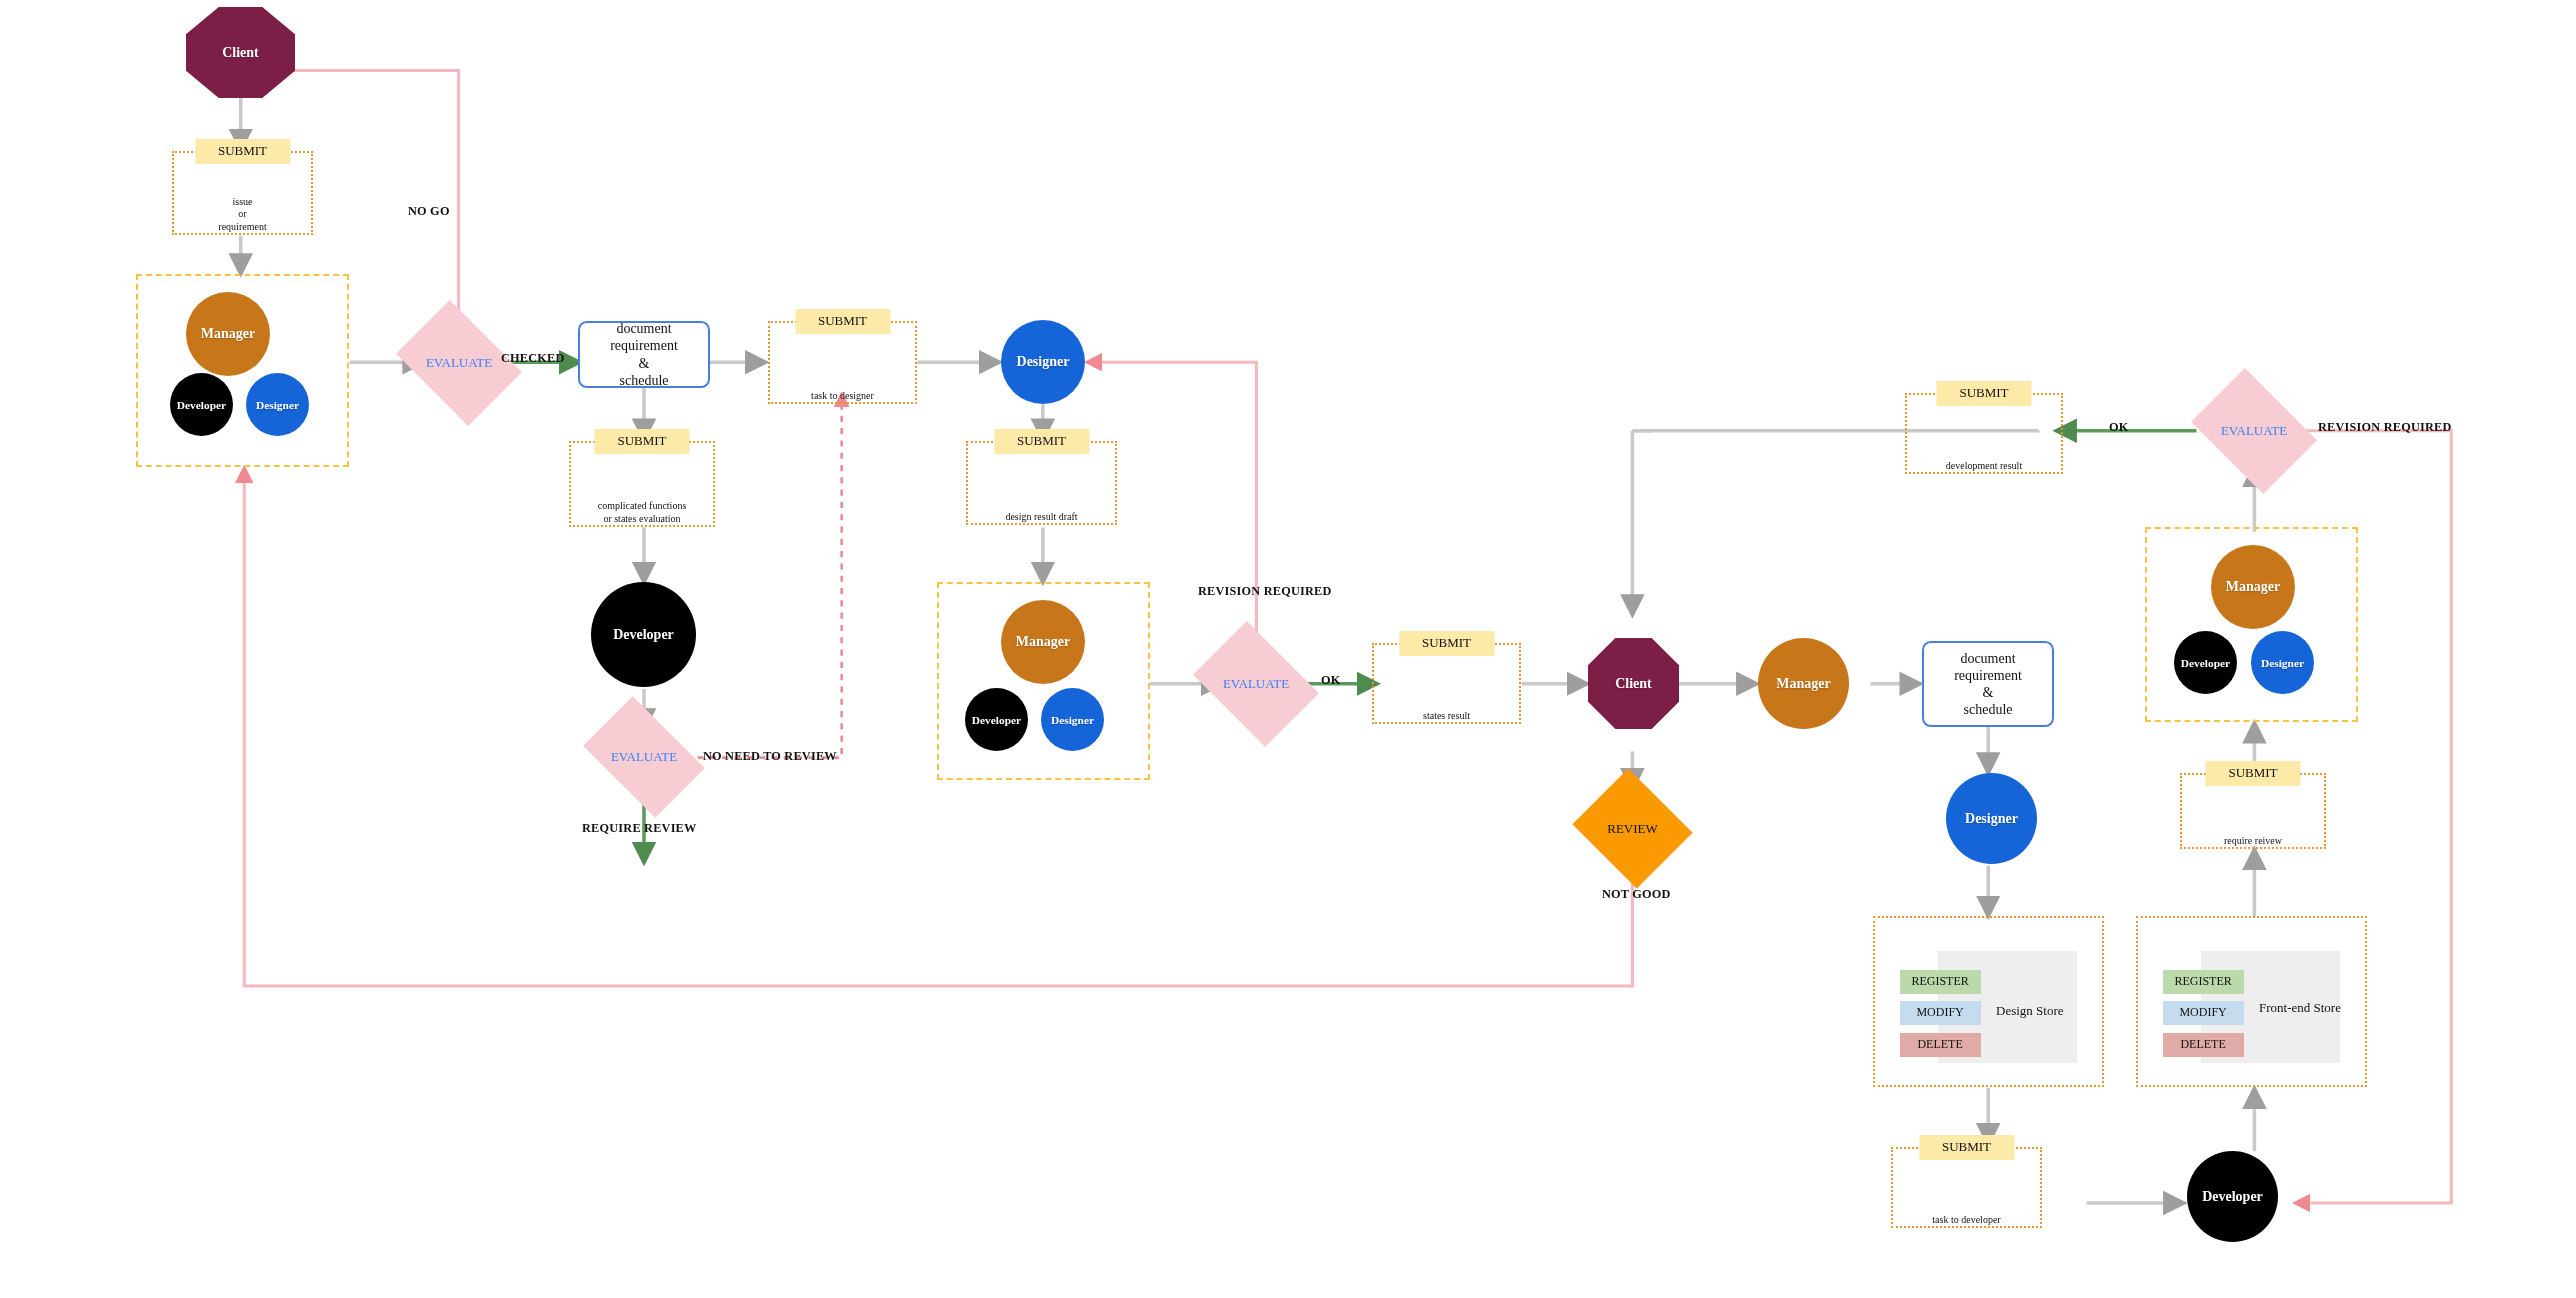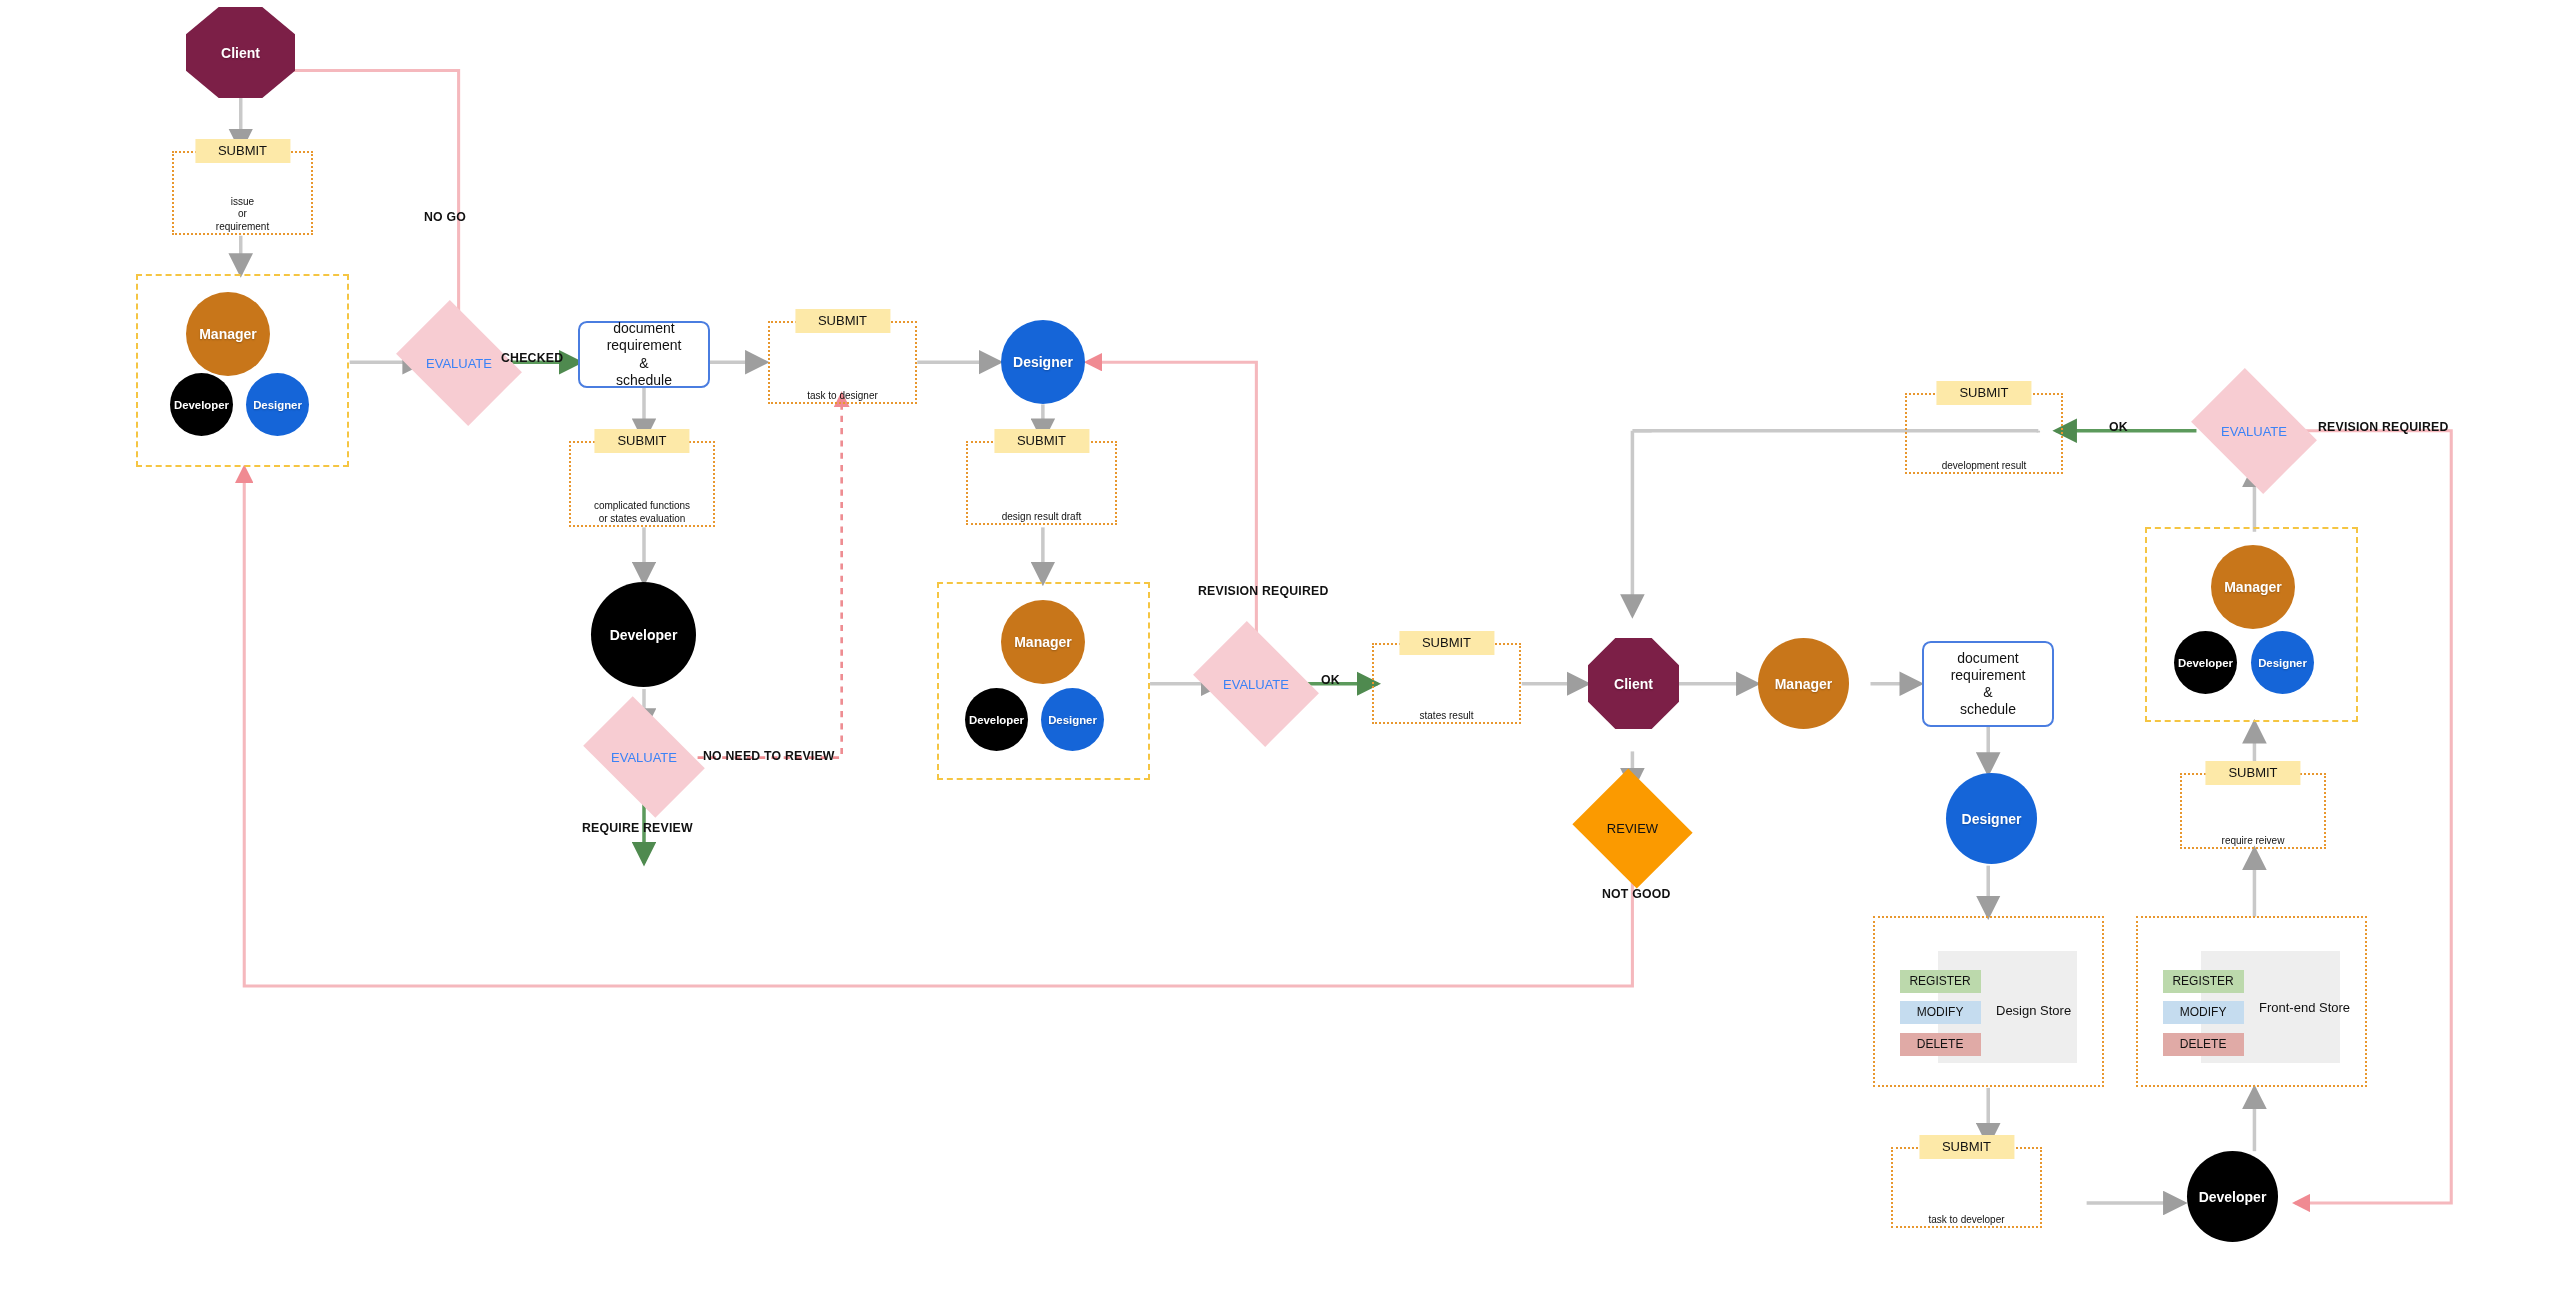--- a/index.html
+++ b/index.html
@@ -1,17 +1,17 @@
 <!DOCTYPE html>
 <html style="font-size:14px"><head>
 <meta charset="utf-8">
 <style>
   html,body{margin:0;padding:0;background:#ffffff;}
   body{width:2576px;height:1299px;font-family:"Liberation Sans",sans-serif;overflow:hidden;}
-  #canvas{position:relative;width:2576px;height:1299px;}
+  #canvas{position:relative;width:2576px;height:1299px;font-family:Liberation Serif, serif;}
   svg.edges{position:absolute;left:0;top:0;width:2576px;height:1299px;pointer-events:none;}
 
   
   .node{position:absolute;box-sizing:border-box;}
 
   .circle{border-radius:50%;display:flex;align-items:center;justify-content:center;
           color:#fff;font-weight:bold;text-shadow:0 0.9px 1.8px rgba(0,0,0,.25);}
   .c-manager{background:#c8761a;}
   .c-developer{background:#000000;}
   .c-designer{background:#1565d8;}
@@ -177,21 +177,21 @@
     <span>Developer</span>
   </div>
   <div class="node circle c-designer" style="left:246px;top:373px;width:63px;height:63px;font-size:11.4px;">
     <span>Designer</span>
   </div>
 
   <div class="node diamond d-pink" style="left:408px;top:325px;width:102px;height:76px;">
     <div class="dshape"></div>
     <span class="dlabel">EVALUATE</span>
   </div>
-  <div class="edgelabel" style="left:424px;top:204px;margin-top:6px;">NO GO</div>
+  <div class="edgelabel" style="left:408px;top:204px;">NO GO</div>
   <div class="edgelabel" style="left:501px;top:351px;">CHECKED</div>
 
   <div class="node docbox" style="left:578px;top:321px;width:132px;height:67px;">
     <div>
       <div>document</div>
       <div>requirement</div>
       <div>&amp;</div>
       <div>schedule</div>
     </div>
   </div>

